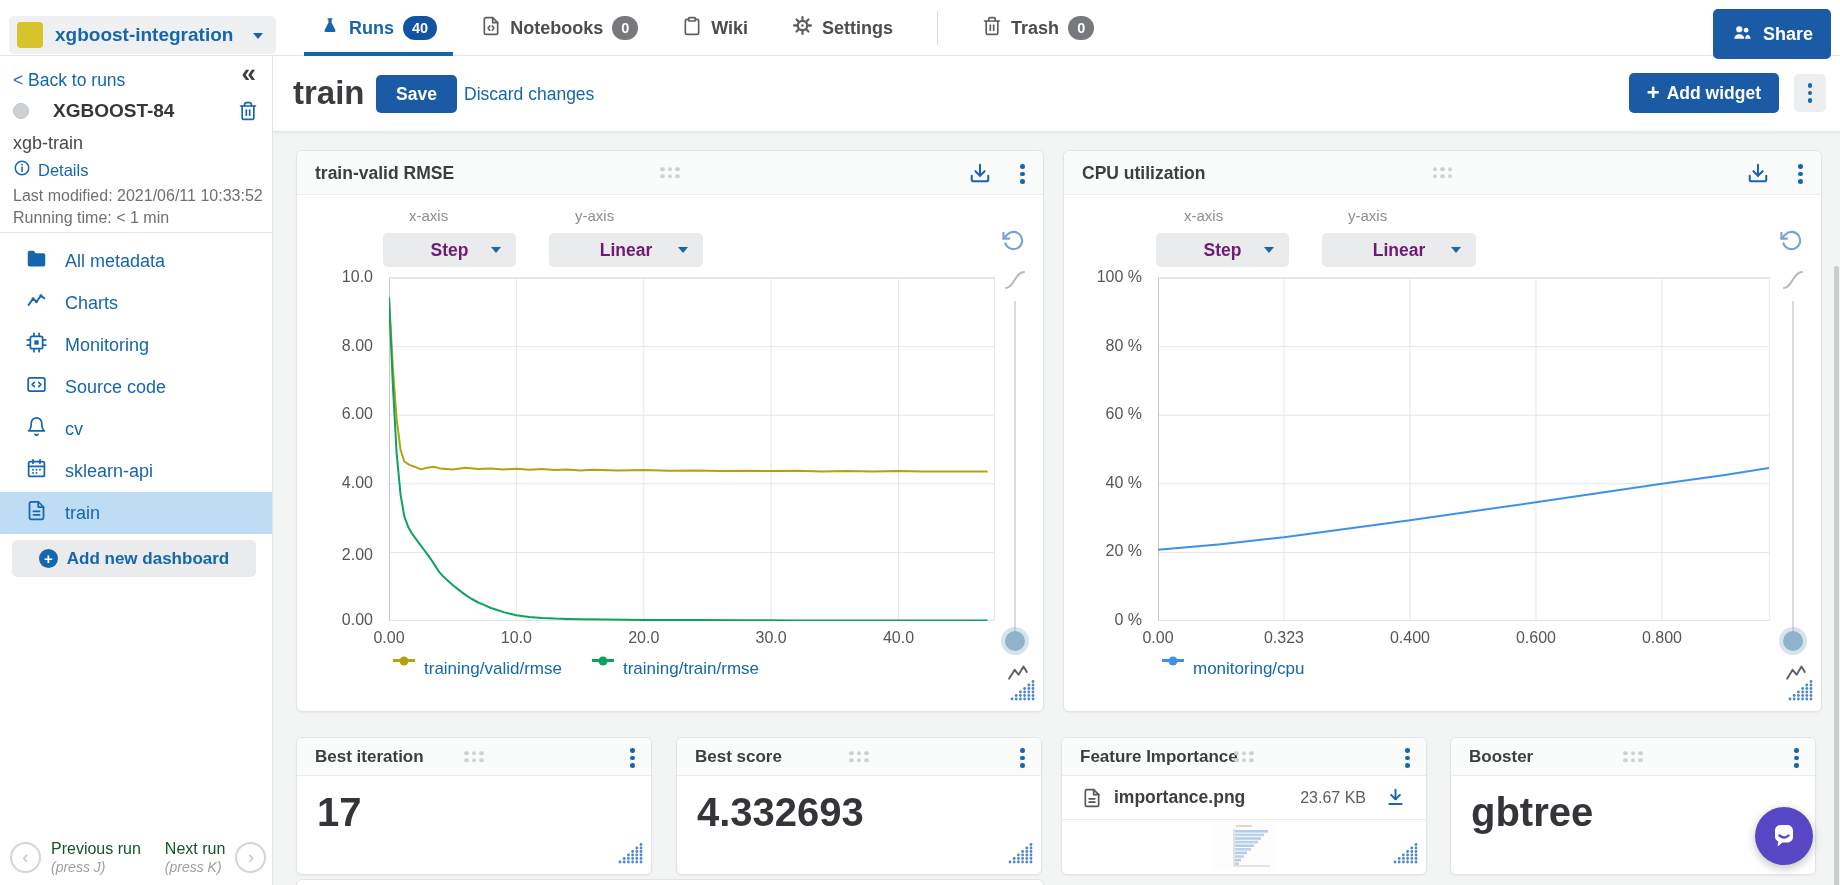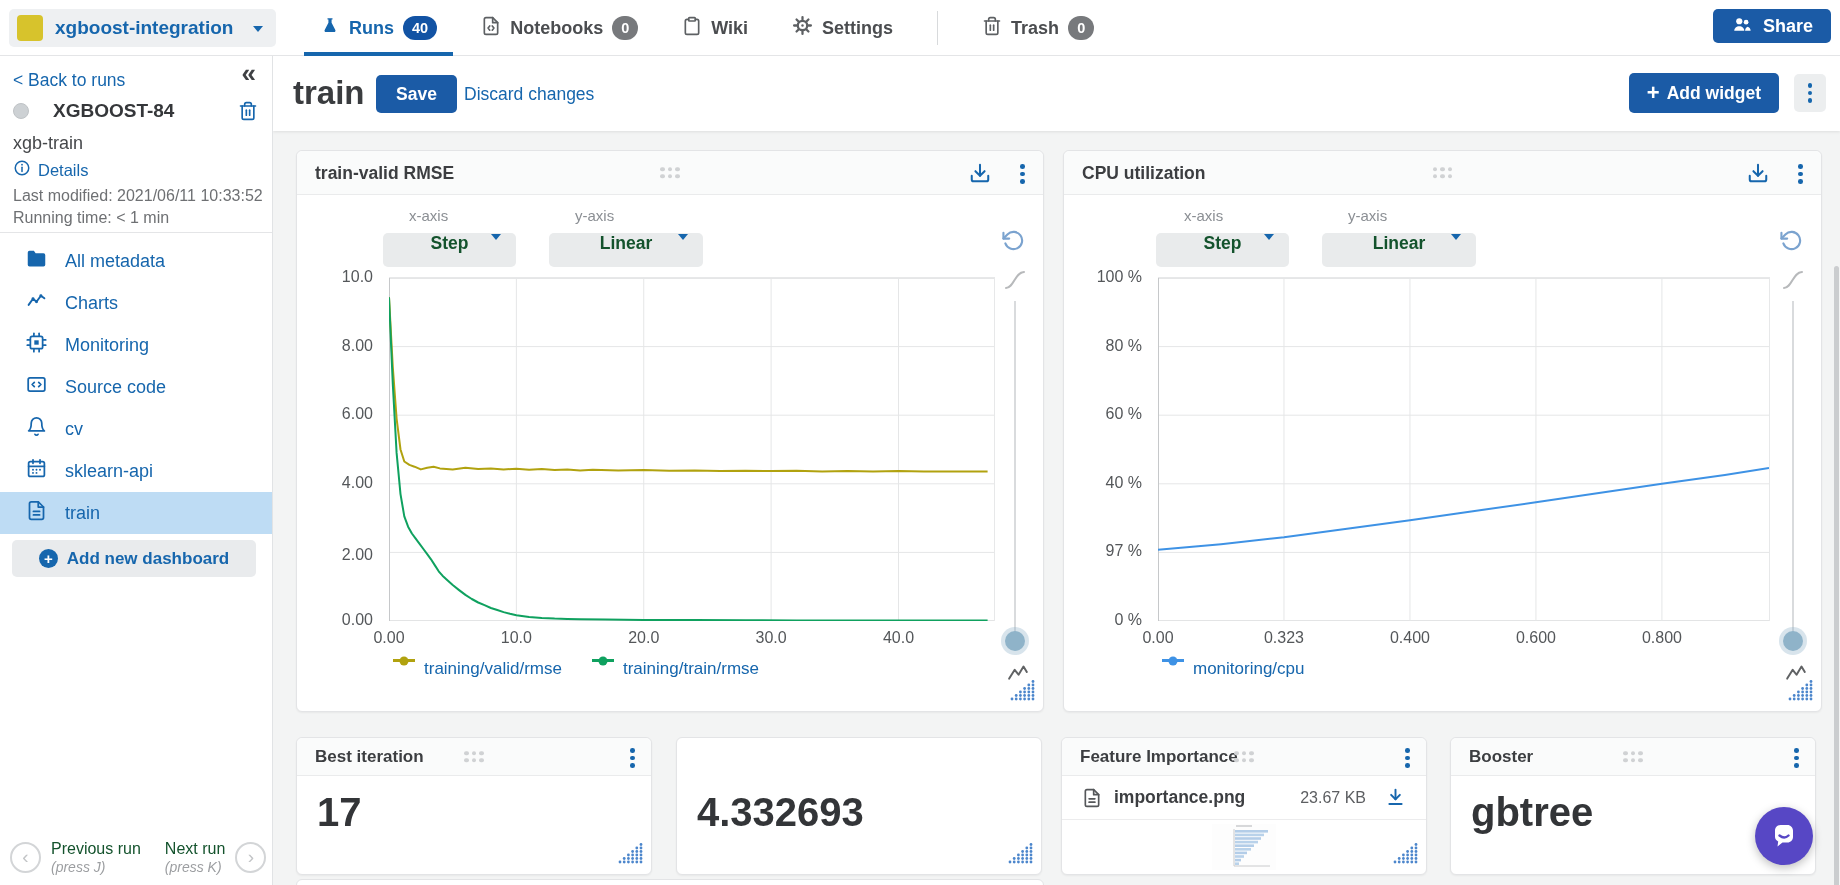--- a/index.html
+++ b/index.html
@@ -2,36 +2,36 @@
 <html><head>
 <meta charset="utf-8">
 <style>
   * { box-sizing: border-box; margin: 0; padding: 0; }
   html,body { width:1840px; height:885px; overflow:hidden; background:#fff;
     font-family:"Liberation Sans","DejaVu Sans",sans-serif; color:#3c3e41; }
 
   
   .topbar { position:absolute; left:0; top:0; width:1840px; height:56px; background:#fff;
     border-bottom:1px solid #e4e5e7; z-index:30; }
-  .project-pill { position:absolute; left:9px; top:9px; width:267px; height:38px;
+  .project-pill { position:absolute; left:9px; top:16px; width:267px; height:38px;
     background:#eef0f2; border-radius:5px; display:flex; align-items:center; cursor:pointer; }
   .logo-sq { width:26px; height:26px; border-radius:4px; background:#d7c32c; margin-left:8px; }
   .project-name { margin-left:12px; font-size:19px; font-weight:bold; color:#1666ad; }
   .pill-caret { position:absolute; right:12px; }
   .tabs { position:absolute; left:320px; top:0; height:56px; display:flex; gap:44px; }
   .tab { display:flex; align-items:center; gap:9px; height:56px; position:relative;
     font-size:18px; font-weight:bold; color:#4b4d50; cursor:pointer; white-space:nowrap; }
   .tab.active { color:#1666ad; }
   .tab.active::after { content:""; position:absolute; left:-16px; right:-16px; bottom:0;
     height:4px; background:#1666ad; }
   .badge { min-width:26px; height:24px; padding:0 9px; border-radius:13px; color:#fff;
     font-size:14.5px; font-weight:bold; display:flex; align-items:center; justify-content:center; }
   .badge.blue { background:#1253a4; } .badge.gray { background:#77797c; }
   .tab-sep { width:1px; height:34px; background:#d8dadc; align-self:center; }
-  .share-btn { position:absolute; right:9px; top:9px; height:34px; padding:0 18px;
+  .share-btn { position:absolute; right:9px; top:9px; height:50px; padding:0 18px;
     background:#1b5ba6; border-radius:5px; display:flex; align-items:center; gap:10px;
     color:#fff; font-size:18px; font-weight:bold; cursor:pointer; }
 
   
   .sidebar { position:absolute; left:0; top:56px; width:273px; height:829px; background:#fff;
     border-right:1px solid #e1e3e5; z-index:20; }
   .back-link { position:absolute; left:13px; top:14px; font-size:17.5px; color:#1666ad; cursor:pointer; }
   .collapse-gl { position:absolute; right:16px; top:4px; font-size:26px; color:#3f4144;
     font-weight:bold; cursor:pointer; line-height:1; }
   .run-row { position:absolute; left:13px; top:44px; width:247px; display:flex; align-items:center; }
@@ -83,21 +83,21 @@
   .card-title { position:absolute; left:18px; top:50%; transform:translateY(-50%);
     font-size:17.5px; font-weight:bold; color:#3c3e41; }
   .dots { position:absolute; left:50%; top:50%; transform:translate(-50%,-50%);
     display:grid; grid-template-columns:repeat(3,5px); gap:2.5px; cursor:grab; }
   .dots i { width:4.5px; height:4.5px; border-radius:50%; background:#d0d2d4; }
   .kebab { display:flex; flex-direction:column; gap:3px; align-items:center; cursor:pointer; padding:4px; }
   .kebab i { width:4.6px; height:4.6px; border-radius:50%; background:#1666ad; }
 
   .axis-label { position:absolute; font-size:15px; color:#8b8f94; }
   .dd-pill { position:absolute; height:34px; background:#e9ebec; border-radius:5px; cursor:pointer;
-    display:flex; align-items:flex-start; justify-content:center; font-size:17.5px; font-weight:bold; color:#14532d; }
+    display:flex; align-items:center; justify-content:center; font-size:17.5px; font-weight:bold; color:#701a75; }
   .dd-pill svg { position:absolute; right:14px; }
 
   .plot { position:absolute; background:#fff; border-top:1px solid #e7e8e9; border-right:1px solid #e7e8e9; }
   .ylabels { position:absolute; } .ylabels .ytick { position:absolute; right:8px; font-size:16px; color:#54575a; }
   .xlabels { position:absolute; height:22px; } .xlabels .xtick { position:absolute; top:4px;
     transform:translateX(-50%); font-size:16px; color:#54575a; }
   .legend { position:absolute; display:flex; gap:30px; align-items:center; }
   .leg-item { display:flex; gap:9px; cursor:pointer; font-size:17px; color:#1666ad; }
   .leg-mark { width:22px; height:3px; position:relative; }
   .leg-mark::after { content:""; position:absolute; left:50%; top:50%; transform:translate(-50%,-50%);
@@ -538,21 +538,21 @@
   <span class="ic-btn" style="position:absolute; right:16px; top:118px">
     <svg width="24" height="22" viewBox="0 0 24 22" fill="none" stroke="#b7b9bb" stroke-width="2" stroke-linecap="round">
         <path d="M3 19C11 19 12 3 21 3"></path>
       </svg>
   </span>
   <div class="ylabels" style="left:0; top:126px; width:86px; height:344px">
       <div class="ytick" style="top: -9px;">100 %</div>
       <div class="ytick" style="top: 59.6px;">80 %</div>
       <div class="ytick" style="top: 128.2px;">60 %</div>
       <div class="ytick" style="top: 196.8px;">40 %</div>
-      <div class="ytick" style="top: 265.4px;">97 %</div>
+      <div class="ytick" style="top: 265.4px;">20 %</div>
       <div class="ytick" style="top: 334px;">0 %</div>
     </div>
   <div class="plot" style="left:94px; top:126px; width:612px; height:344px"><svg width="100%" height="100%" viewBox="0 0 611 343">
         <line x1="0" y1="0.5" x2="611" y2="0.5" stroke="#e5e6e7" stroke-width="1"></line>
         <line x1="0" y1="68.59999999999997" x2="611" y2="68.59999999999997" stroke="#e5e6e7" stroke-width="1"></line>
         <line x1="0" y1="137.20000000000002" x2="611" y2="137.20000000000002" stroke="#e5e6e7" stroke-width="1"></line>
         <line x1="0" y1="205.79999999999998" x2="611" y2="205.79999999999998" stroke="#e5e6e7" stroke-width="1"></line>
         <line x1="0" y1="274.4" x2="611" y2="274.4" stroke="#e5e6e7" stroke-width="1"></line>
         <line x1="0" y1="343" x2="611" y2="343" stroke="#c6c8ca" stroke-width="1"></line>
         <line x1="0.5" y1="0" x2="0.5" y2="343" stroke="#c6c8ca" stroke-width="1"></line>
@@ -644,20 +644,36 @@
         <circle cx="24" cy="20" r="1.4" fill="#4c86cc"></circle>
         <circle cx="19.8" cy="20" r="1.4" fill="#4c86cc"></circle>
         <circle cx="15.6" cy="20" r="1.4" fill="#4c86cc"></circle>
         <circle cx="11.399999999999999" cy="20" r="1.4" fill="#4c86cc"></circle>
         <circle cx="7.199999999999999" cy="20" r="1.4" fill="#4c86cc"></circle>
         <circle cx="3" cy="20" r="1.4" fill="#4c86cc"></circle>
       </svg></span>
 </div>
 
 <div class="card" style="left:676px; top:737px; width:366px; height:138px;">
+  <div class="card-hd" style="height:38px">
+    <span class="card-title" style="font-size:17px">Best score</span>
+    <span class="dots">
+        <i></i>
+        <i></i>
+        <i></i>
+        <i></i>
+        <i></i>
+        <i></i>
+      </span>
+    <span class="kebab" style="position:absolute; right:12px; top:6px">
+        <i></i>
+        <i></i>
+        <i></i>
+      </span>
+  </div>
   <div class="widget-value">4.332693</div>
   <span class="dots-triangle" style="position:absolute; right:8px; bottom:6px"><svg width="26" height="22" viewBox="0 0 26 22">
         <circle cx="24" cy="2.5" r="1.4" fill="#4c86cc"></circle>
         <circle cx="24" cy="6" r="1.4" fill="#4c86cc"></circle>
         <circle cx="19.8" cy="6" r="1.4" fill="#4c86cc"></circle>
         <circle cx="24" cy="9.5" r="1.4" fill="#4c86cc"></circle>
         <circle cx="19.8" cy="9.5" r="1.4" fill="#4c86cc"></circle>
         <circle cx="15.6" cy="9.5" r="1.4" fill="#4c86cc"></circle>
         <circle cx="24" cy="13" r="1.4" fill="#4c86cc"></circle>
         <circle cx="19.8" cy="13" r="1.4" fill="#4c86cc"></circle>

